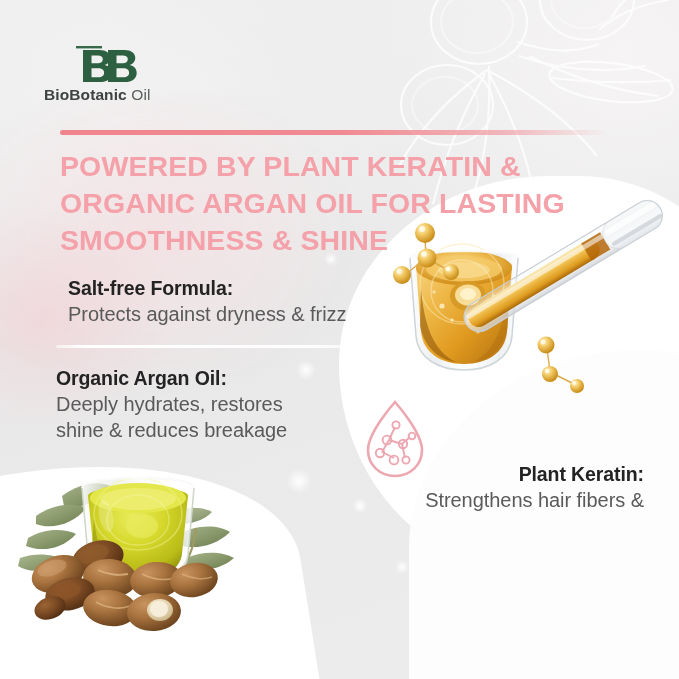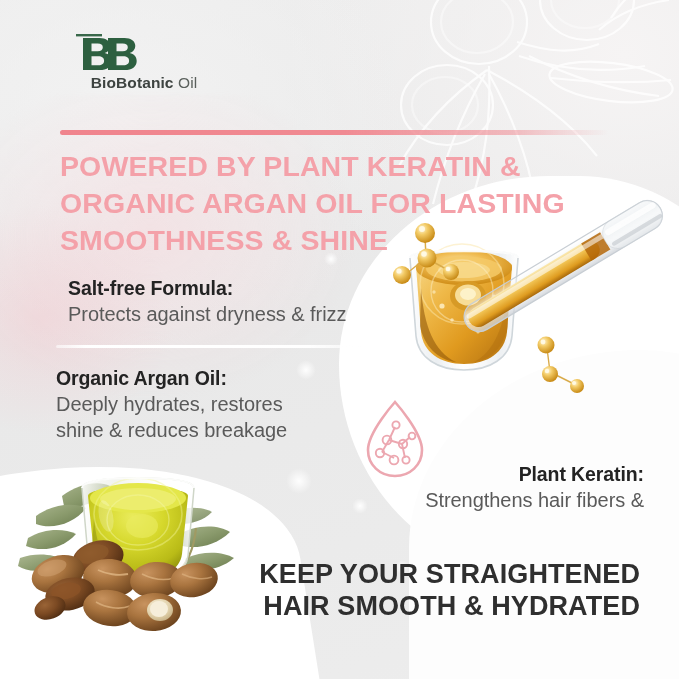--- a/index.html
+++ b/index.html
@@ -72,21 +72,21 @@
     width:190px; height:120px;
     background:radial-gradient(ellipse at 50% 50%, rgba(255,255,255,.85) 0%, rgba(255,255,255,0) 70%);
   }
   .sparkle {
     position:absolute; border-radius:50%;
     background:radial-gradient(circle, rgba(255,255,255,.95) 0%, rgba(255,255,255,0) 70%);
     pointer-events:none;
   }
 
   
-  .logo-wrap { position:absolute; left:44px; top:30px; width:200px;text-align:center; }
+  .logo-wrap { position:absolute; left:44px; top:42px; width:200px; }
   .logo-mark { width:68px; height:42px; display:block; margin-left:30px; }
   .logo-word {
     margin-top:2px;
     font-size:15.5px; letter-spacing:.1px;
     color:#3a3f3b; white-space:nowrap;
   }
   .logo-word .lw-a { font-weight:600; color:#3d4340; }
   .logo-word .lw-b { font-weight:400; color:#5b615d; }
 
   
@@ -447,18 +447,14 @@
       <ellipse cx="154" cy="152" rx="13" ry="11" fill="url(#aKernel)"></ellipse>
       <ellipse cx="153" cy="151" rx="9" ry="8" fill="#f6eeda"></ellipse>
 
       <ellipse cx="188" cy="122" rx="24" ry="17" fill="url(#aNut)" transform="rotate(-10 188 122)"></ellipse>
       <path d="M176 116 C186 121 198 122 206 119" fill="none" stroke="#e0b684" stroke-width="1.5" opacity=".6"></path>
 
       <ellipse cx="44" cy="150" rx="16" ry="11" fill="url(#aNutDark)" transform="rotate(-20 44 150)"></ellipse>
     </g>
   </svg>
 
-  <div class="tagline">
-    <div>KEEP YOUR STRAIGHTENED</div>
-    <div>HAIR SMOOTH &amp; HYDRATED</div>
-  </div>
 
 </div>
 
 </body></html>

